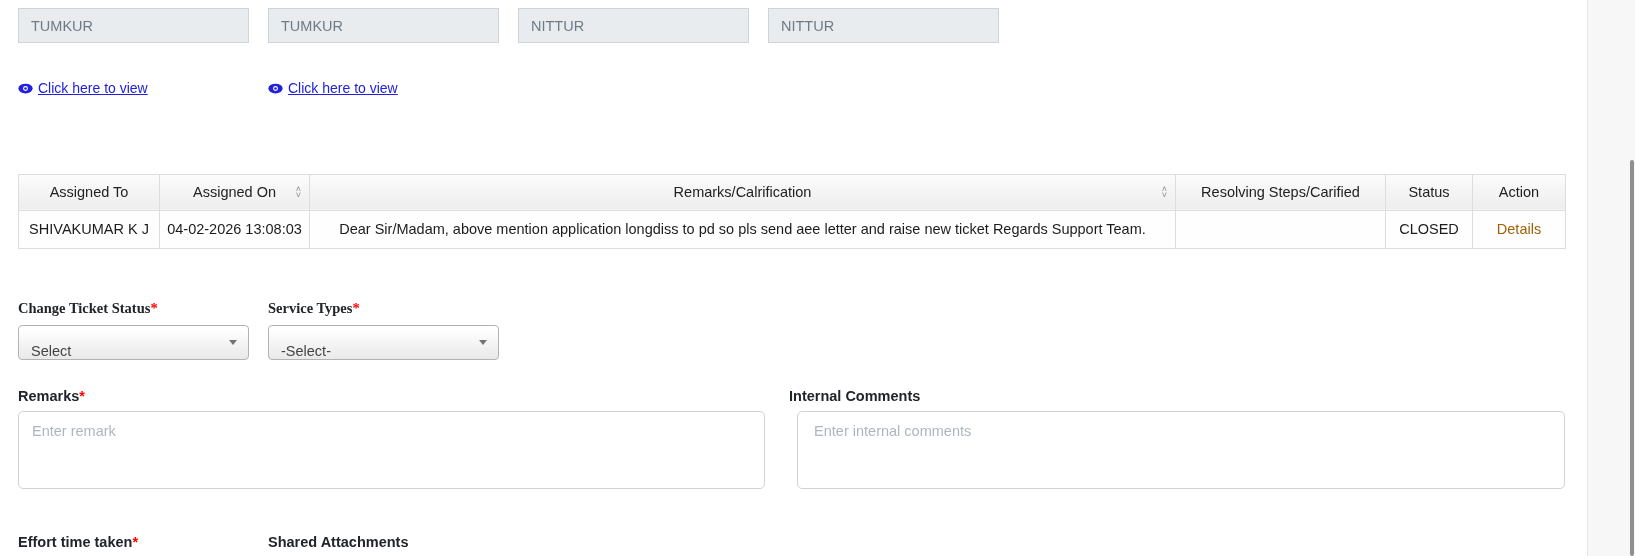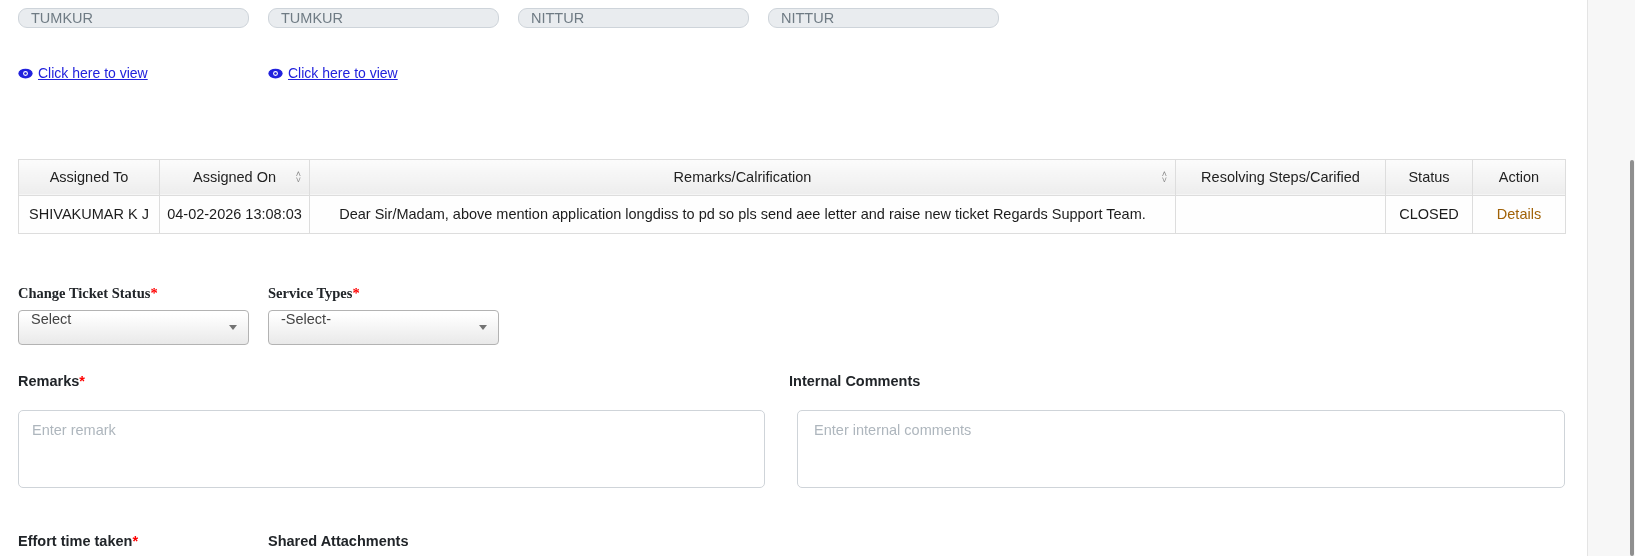--- a/index.html
+++ b/index.html
@@ -8,22 +8,22 @@
     font-family: "Liberation Sans", sans-serif;
     width: 1635px; height: 556px; overflow: hidden; position: relative;
     color: #212529;
   }
   .page { position:relative; width:1635px; height:556px; overflow:hidden; background:#fff; }
   .content { position:absolute; left:18px; top:0; width:1547px; }
 
   
   .fields-row { margin-top:8px; display:flex; gap:19px; }
   .ro-field {
-    width:231px; height:20px; background:#e9ecef; border:1px solid #ced4da;
-    border-radius:9px; padding:0 12px; font-size:14.5px; color:#6f7b84;
+    width:231px; height:35px; background:#e9ecef; border:1px solid #ced4da;
+    border-radius:0; padding:0 12px; font-size:14.5px; color:#6f7b84;
     font-family:"Liberation Sans", sans-serif;
   }
 
   
   .attachments-row { margin-top:27px; display:flex; }
   .attachment-col { width:250px; }
   .f-label { font-size:14.5px; font-weight:700; color:#212529; }
   .req { color:#ff0000; font-weight:700; }
   .view-link {
     display:inline-flex; align-items:center; gap:5px; margin-top:10px;
@@ -46,33 +46,33 @@
     display:flex; flex-direction:column; color:#8a8a8a; font-size:9px; line-height:6px; cursor:pointer; }
   .action-link { color:#a16207; cursor:pointer; }
 
   
   .select-labels { margin-top:51px; display:flex;font-family:Liberation Serif, serif; }
   .select-labels > div { width:250px; }
   .selects-row { margin-top:8px; display:flex; gap:19px; }
   .select-box {
     width:231px; height:35px; border:1px solid #b3b3b3; border-radius:4px;
     background:linear-gradient(180deg,#ffffff 10%,#e9e9e9 100%);
-    display:flex; align-items:flex-start; padding:0 26px 0 12px;
+    display:flex; align-items:flex-end; padding:0 26px 0 12px;
     font-size:14.5px; color:#444; position:relative; cursor:pointer;
   }
   .caret-down {
     position:absolute; right:11px; top:50%; margin-top:-2px;
     width:0; height:0; border-left:4px solid transparent;
     border-right:4px solid transparent; border-top:5px solid #737373;
   }
 
   
   .ta-labels { margin-top:28px; display:flex; }
   .ta-label-left { width:771px; }
-  .ta-row { margin-top:21px; display:flex; gap:32px; }
+  .ta-row { margin-top:7px; display:flex; gap:32px; }
   .ta {
     height:78px; border:1px solid #cfd4d9; border-radius:5px; background:#fff;
     padding:11px 13px; font-size:14.5px; color:#333; resize:none;
     font-family:"Liberation Sans", sans-serif;
   }
   .ta::placeholder { color:#aeb6bd; opacity:1; }
   .ta-remarks { width:755px; }
   .ta-internal { width:776px;padding-left:16px; }
 
   

